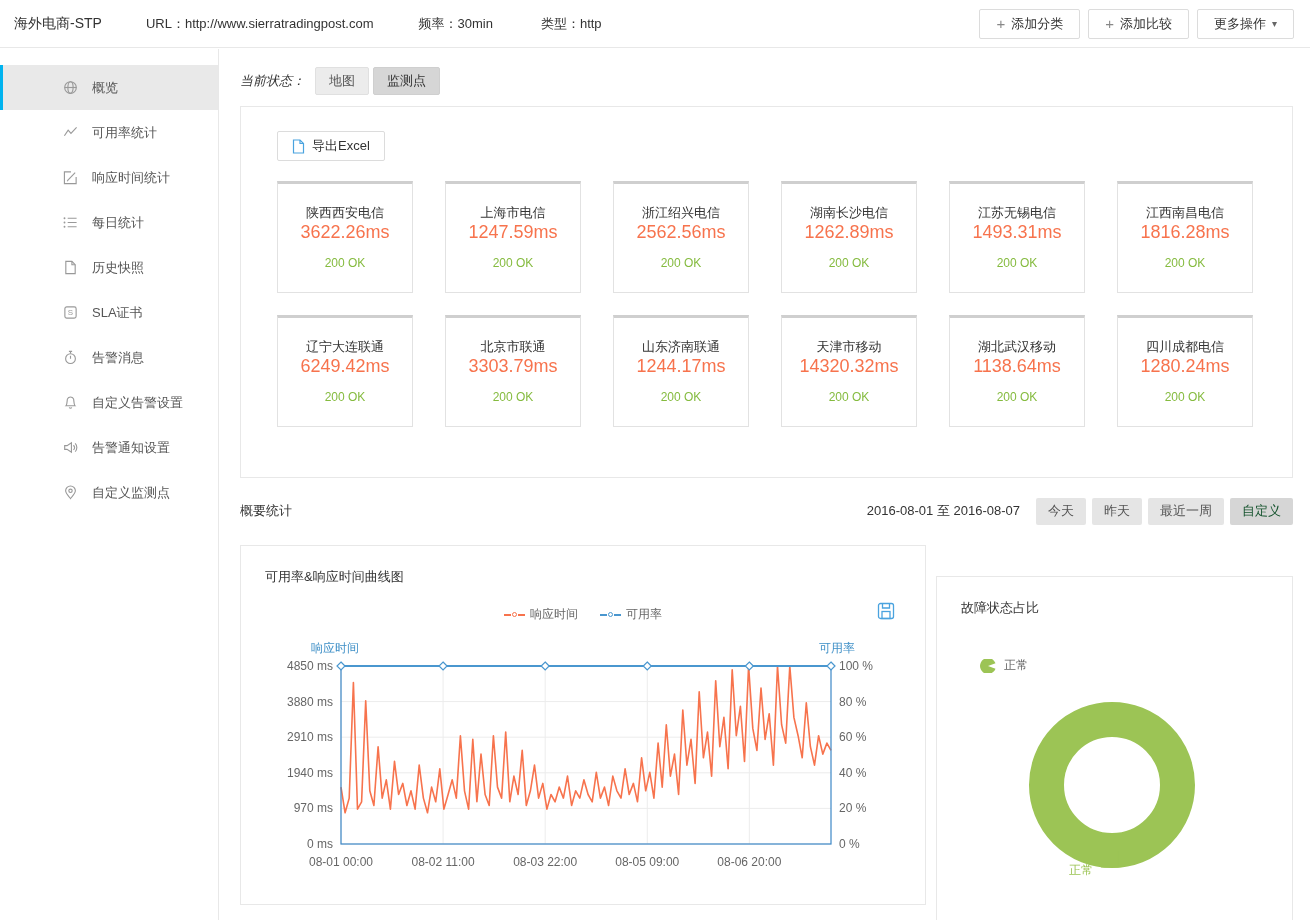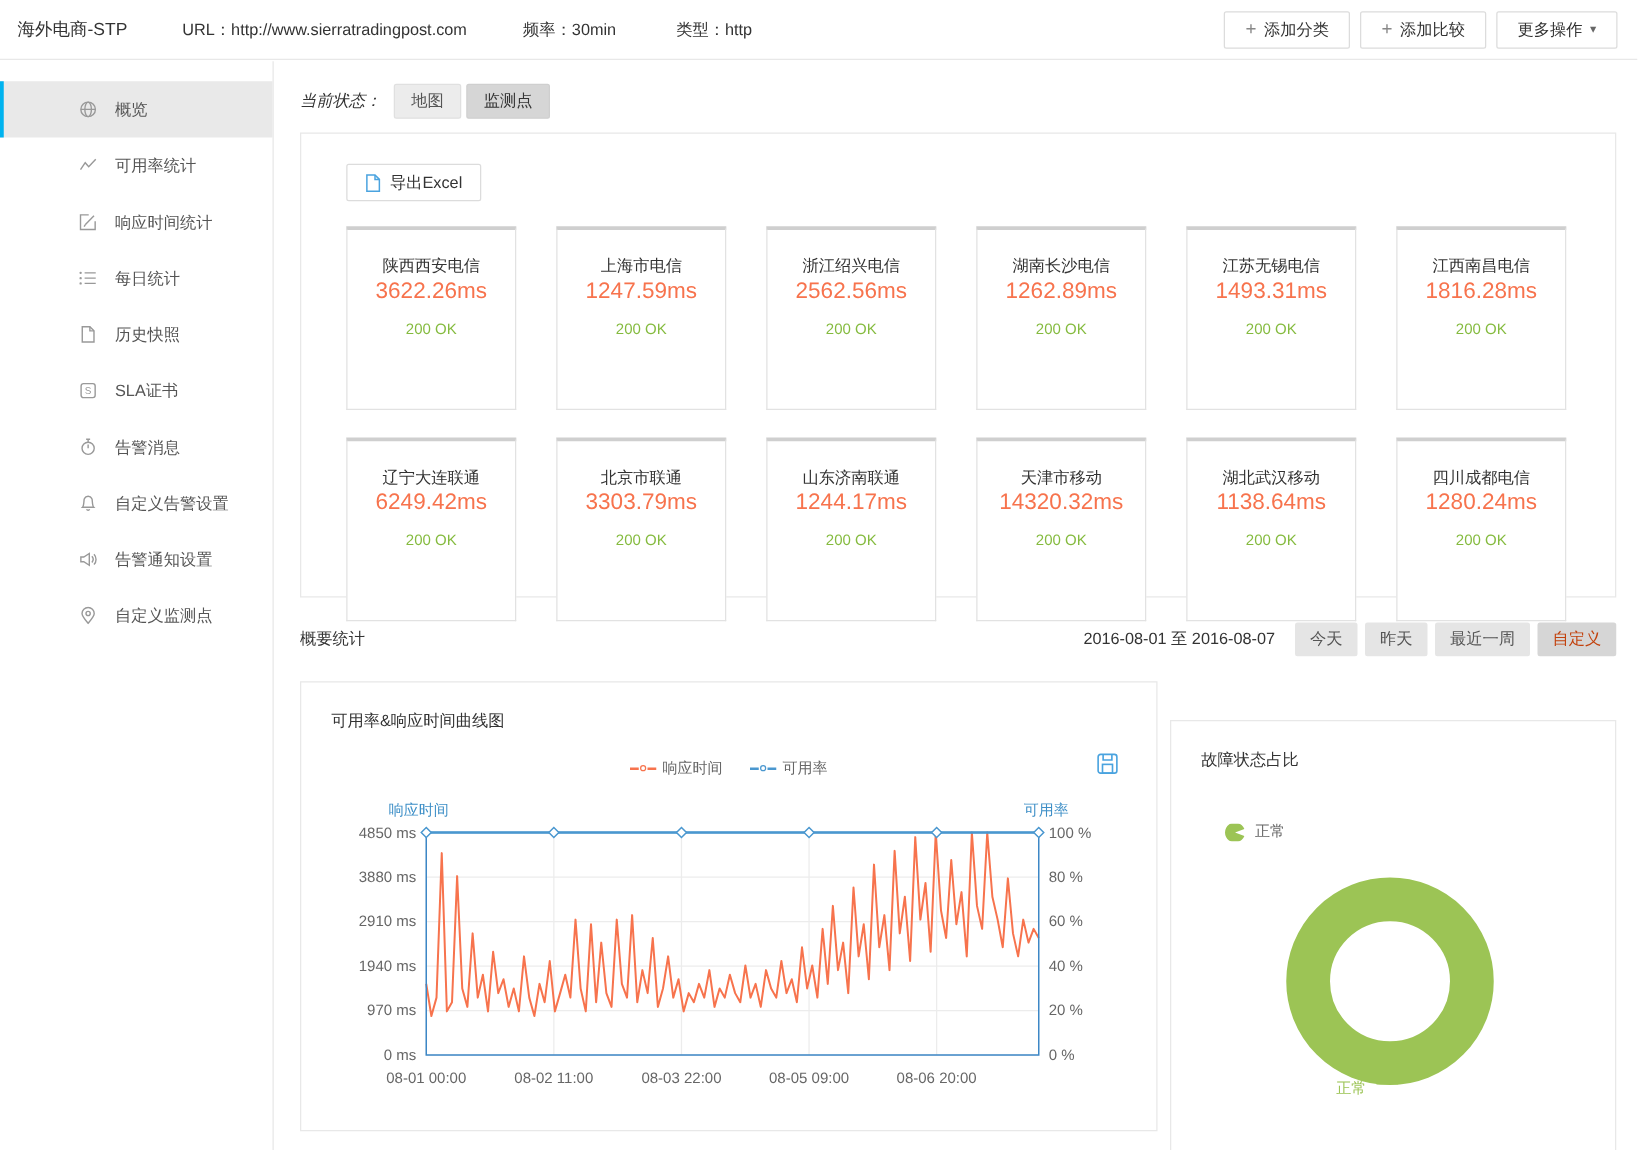--- a/index.html
+++ b/index.html
@@ -39,35 +39,35 @@
   .seg-btn.sel { background:#d6d6d6; color:#333; border-color:#cfcfcf; }
 
   
   .panel { position:absolute; border:1px solid #e8e8e8; background:#fff; }
   .panel-monitors { left:240px; top:106px; width:1053px; height:372px; padding:24px 36px; }
   .export-btn { height:30px; padding:0 14px; border:1px solid #dcdcdc; border-radius:2px;
     background:#fff; display:inline-flex; align-items:center; gap:7px; font-size:13px;
     color:#333; cursor:pointer; font-family:inherit; }
   .cards-grid { margin-top:20px; display:grid; grid-template-columns:repeat(6,136px);
     column-gap:32px; row-gap:22px; }
-  .m-card { width:136px; height:147px; border:1px solid #e2e2e2; border-top:3px solid #cfcfcf;
+  .m-card { width:136px; height:112px; border:1px solid #e2e2e2; border-top:3px solid #cfcfcf;
     background:#fff; text-align:center; padding-top:20px; }
   .m-name { font-size:13px; color:#333; }
   .m-val  { font-size:18px; color:#f7734d; }
   .m-ok   { font-size:12px; color:#85bb3f; margin-top:13px; }
 
   
   .summary-row { position:absolute; left:240px; top:496px; width:1053px; height:30px;
     display:flex; align-items:center; }
   .summary-title { font-size:13px; color:#333; }
   .summary-right { margin-left:auto; display:flex; align-items:center; gap:6px; }
   .date-range { font-size:13px; color:#333; margin-right:10px; }
   .range-btn { height:27px; padding:0 12px; display:flex; align-items:center; font-size:13px;
     color:#555; background:#e5e5e5; border-radius:2px; cursor:pointer; }
-  .range-btn.sel { background:#d6d6d6; color:#c2410c; }
+  .range-btn.sel { background:#d6d6d6; color:#14532d; }
 
   
   .chart-panel { left:240px; top:545px; width:686px; height:360px; }
   .panel-title { position:absolute; left:24px; top:22px; font-size:13px; color:#333; }
   .chart-legend { position:absolute; left:0; right:0; top:60px; display:flex;
     justify-content:center; gap:22px; }
   .leg-item { display:flex; align-items:center; gap:5px; cursor:pointer; }
   .leg-item .t { font-size:12px; color:#666; }
   .lm { display:flex; align-items:center; }
   .lm i { width:7px; height:2px; display:block; }

